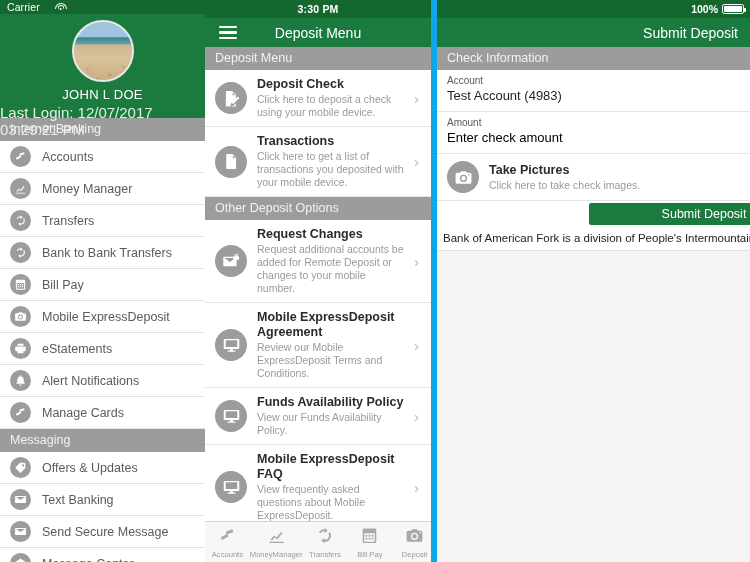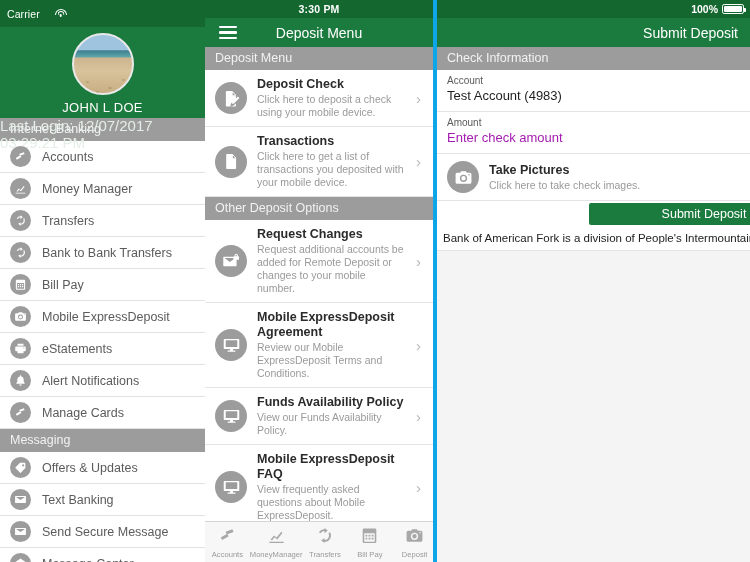--- a/index.html
+++ b/index.html
@@ -14,21 +14,21 @@
   
   .sidebar {
     width: 205px; height: 562px; flex: 0 0 205px;
     background: #ffffff; position: relative; overflow: hidden;
   }
   .side-green {
     background: #1b7a3d; height: 118px; width: 100%;
     position: relative; color: #fff;
   }
   .statusbar-left {
-    height: 27px; background: #14682f; display: flex; align-items: center;
+    height: 14px; background: #14682f; display: flex; align-items: center;
     padding: 0 7px; gap: 15px;
   }
   .sb-carrier { font-size: 10.5px; color: #ffffff; letter-spacing: .1px; }
   .wifi-ico { display:inline-block; width: 12px; height: 9px; position: relative; }
   .wifi-ico i {
     position: absolute; border: 1.6px solid #fff; border-bottom: none;
     border-radius: 50% 50% 0 0 / 100% 100% 0 0; left: 50%; transform: translateX(-50%);
   }
   .wifi-ico i:nth-child(1){ width: 12px; height: 6px; top: 0px; }
   .wifi-ico i:nth-child(2){ width: 7px; height: 4px; top: 2.4px; }
@@ -54,21 +54,21 @@
   .side-item .lbl { font-size: 12.5px; color: #5b5b5b; }
   .ico-circ {
     width: 21px; height: 21px; border-radius: 50%; background: #9c9c9c;
     flex: 0 0 21px; position: relative; display:flex; align-items:center; justify-content:center;
   }
   .ico-circ svg { display:block; }
 
   
   .mid {
     width: 232px; flex: 0 0 232px; height: 562px; background: #f4f4f4;
-    position: relative; overflow: hidden; border-right: 4px solid #0ea5e9;
+    position: relative; overflow: hidden; border-right: 6px solid #0ea5e9;
   }
   .mid-status { height: 18px; background: #14682f; display:flex; align-items:center; justify-content:center; }
   .mid-status .clock { font-size: 10.5px; color: #fff; font-weight: bold; letter-spacing:.2px;}
   .navbar {
     height: 29px; background: #1b7a3d; display: flex; align-items: center;
     position: relative; color: #fff;
   }
   .hamb { position:absolute; left: 14px; width: 18px; height: 13px; display:flex; flex-direction:column; justify-content:space-between; }
   .hamb span { display:block; height: 2.4px; background: #fff; border-radius: 1px; }
   .navtitle { width: 100%; text-align: center; font-size: 14px; color: #fff; }
@@ -99,21 +99,21 @@
   .r-status .pct { font-size: 10.5px; color:#fff; font-weight:bold;}
   .batt { width: 22px; height: 10px; border: 1.3px solid #fff; border-radius: 2.2px; position: relative; display:flex; align-items:center;}
   .batt::after { content:''; position:absolute; right:-3.2px; top:3px; width:2px; height:4px; background:#fff; border-radius:0 1px 1px 0;}
   .batt i { display:block; background:#fff; height: 6px; width: 18px; margin-left:1px; border-radius:1px;}
   .r-nav { height: 29px; background:#1b7a3d; display:flex; align-items:center; justify-content:flex-end; padding-right: 12px;}
   .r-nav .act { font-size: 14px; color:#fff; }
 
   .field { background:#fff; border-bottom: 1px solid #e4e4e4; padding: 4px 10px 6px 10px; }
   .field .flbl { font-size: 10px; color: #5a5a5a; line-height: 13px; }
   .field .fval { font-size: 13px; color: #1e1e1e; line-height: 18px; }
-  .field .fval.ph { color: #a21caf; }
+  .field .fval.ph { color: #000000; }
 
   .submit-row { background:#fff; height: 26px; position: relative; }
   .submit-btn {
     position:absolute; left: 152px; top: 2px; width: 230px; height: 22px;
     background: #1b7a3d; color:#fff; font-size: 12.5px; border:none;
     display:flex; align-items:center; justify-content:center; border-radius: 2px;
   }
   .disclaim { background:#fff; font-size: 11.5px; color:#222; padding: 5px 0 6px 6px; white-space: nowrap; border-bottom: 1px solid #e4e4e4;}
 </style>
 </head>

